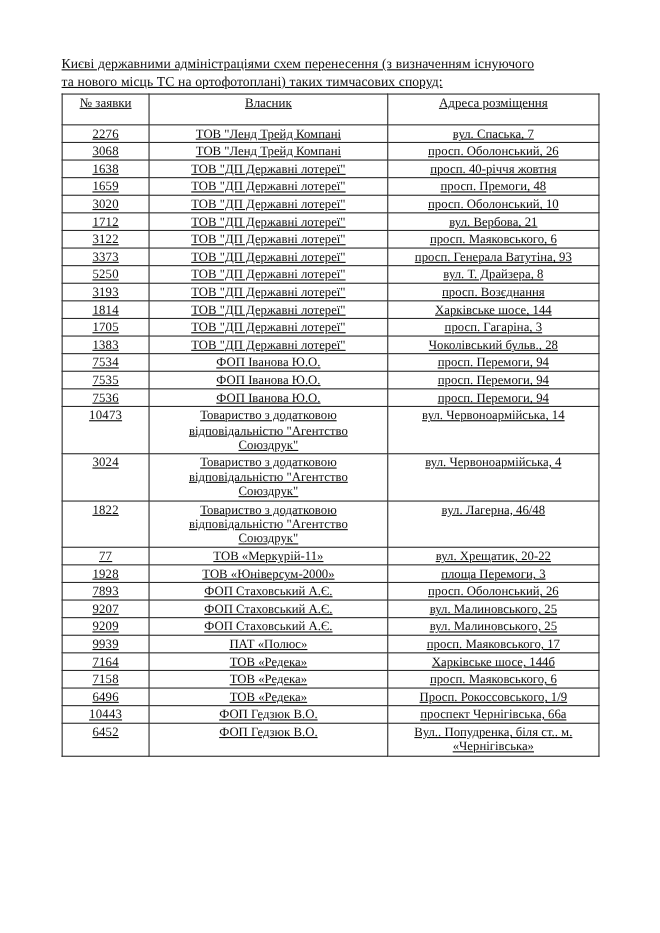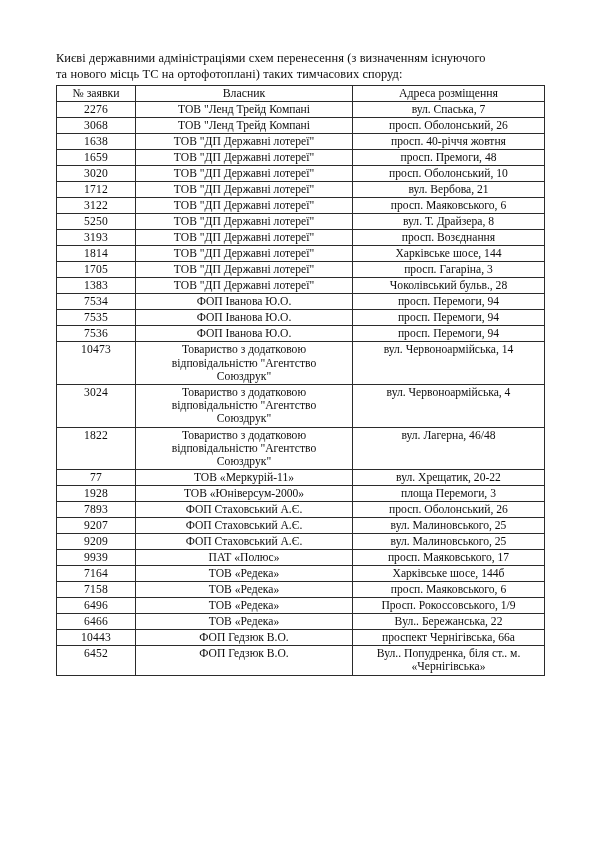--- a/index.html
+++ b/index.html
@@ -15,20 +15,21 @@
     font-family: "Liberation Serif", "DejaVu Serif", serif;
     color: #0d0d0d;
     -webkit-font-smoothing: antialiased;
   }
   .page {
     position: relative;
     width: 556px;
     height: 848px;
     box-sizing: border-box;
     padding: 50px 56px 0 56px;
+    text-decoration: underline;
   }
   .intro {
     font-size: 12.4px;
     line-height: 16.2px;
     text-align: left;
     margin: 0 0 3px 0;
     letter-spacing: 0.05px;
     word-spacing: 0.2px;
   }
   table.reg-table {
@@ -48,21 +49,21 @@
     text-align: center;
     vertical-align: top;
     padding: 1px 3px 1px 3px;
     height: 13px;
     overflow: hidden;
   }
   table.reg-table thead th {
     font-weight: normal;
     font-size: 11.8px;
     padding-top: 1px;
-    padding-bottom: 1px;
+    padding-bottom: 13px;
   }
   td.num { letter-spacing: 0.2px; }
   td.owner { }
   td.addr { }
   td.tall { line-height: 13.2px; }
 </style>
 </head>
 <body>
 
 <div class="page">
@@ -115,20 +116,25 @@
           <td class="num">1712</td>
           <td class="owner">ТОВ "ДП Державні лотереї"</td>
           <td class="addr">вул. Вербова, 21</td>
         </tr>
         <tr>
           <td class="num">3122</td>
           <td class="owner">ТОВ "ДП Державні лотереї"</td>
           <td class="addr">просп. Маяковського, 6</td>
         </tr>
         <tr>
+          <td class="num">3373</td>
+          <td class="owner">ТОВ "ДП Державні лотереї"</td>
+          <td class="addr">просп. Генерала Ватутіна, 93</td>
+        </tr>
+        <tr>
           <td class="num">5250</td>
           <td class="owner">ТОВ "ДП Державні лотереї"</td>
           <td class="addr">вул. Т. Драйзера, 8</td>
         </tr>
         <tr>
           <td class="num">3193</td>
           <td class="owner">ТОВ "ДП Державні лотереї"</td>
           <td class="addr">просп. Возєднання</td>
         </tr>
         <tr>
@@ -215,25 +221,20 @@
           <td class="num">7158</td>
           <td class="owner">ТОВ «Редека»</td>
           <td class="addr">просп. Маяковського, 6</td>
         </tr>
         <tr>
           <td class="num">6496</td>
           <td class="owner">ТОВ «Редека»</td>
           <td class="addr">Просп. Рокоссовського, 1/9</td>
         </tr>
         <tr>
-          <td class="num">6466</td>
-          <td class="owner">ТОВ «Редека»</td>
-          <td class="addr">Вул.. Бережанська, 22</td>
-        </tr>
-        <tr>
           <td class="num">10443</td>
           <td class="owner">ФОП Гедзюк В.О.</td>
           <td class="addr">проспект Чернігівська, 66а</td>
         </tr>
         <tr>
           <td class="num tall">6452</td>
           <td class="owner">ФОП Гедзюк В.О.</td>
           <td class="addr tall" style="white-space: normal; padding: 1px 10px;">Вул.. Попудренка, біля ст.. м. «Чернігівська»</td>
         </tr>
       </tbody>

